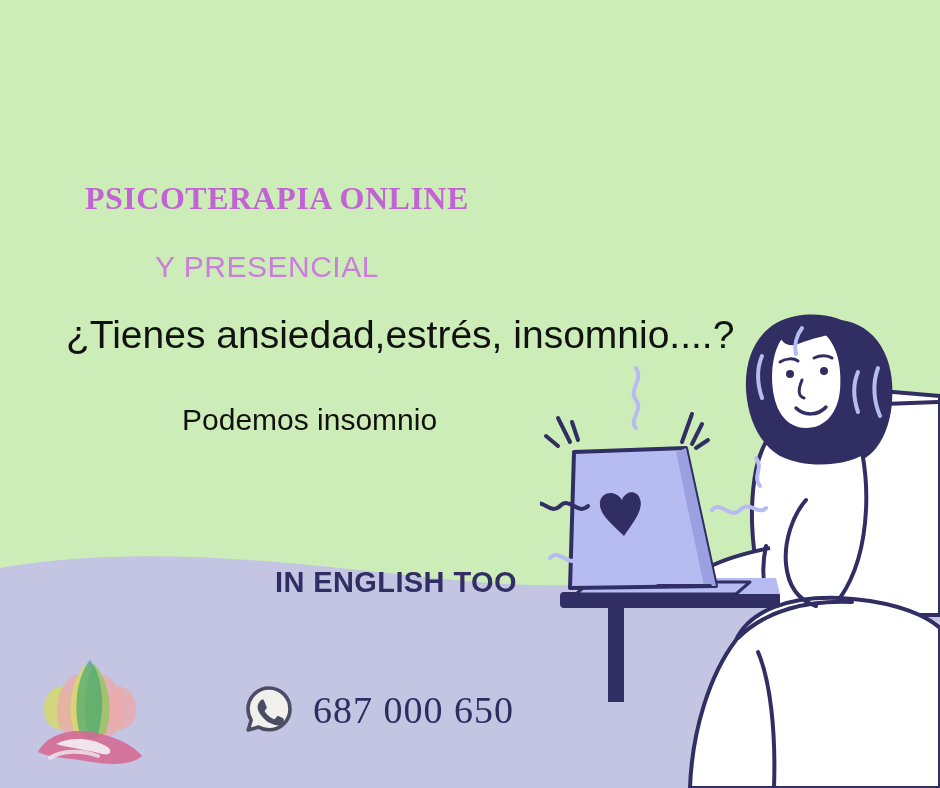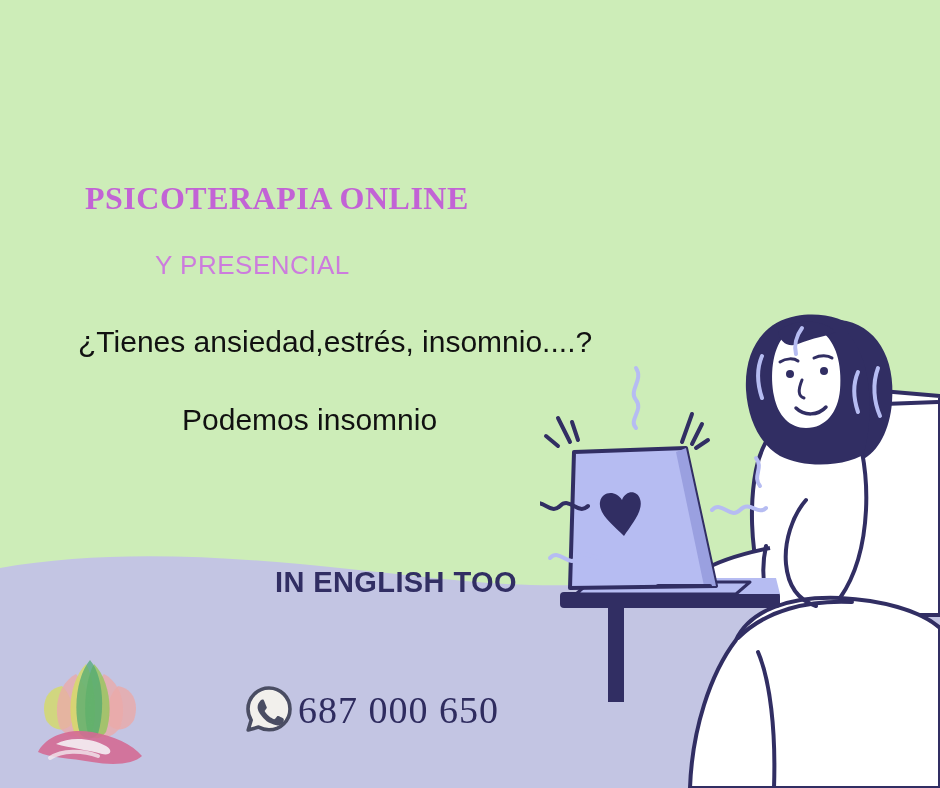--- a/index.html
+++ b/index.html
@@ -39,34 +39,33 @@
     letter-spacing: 0.5px;
     color: #c263d5;
     white-space: nowrap;
   }
   .headline-sub {
     position: absolute;
     left: 155px;
     top: 250px;
     font-family: "Liberation Sans", sans-serif;
     font-weight: 400;
-    font-size: 26px;
+    font-size: 30px;
     letter-spacing: 0.5px;
     color: #cc7cdd;
     white-space: nowrap;
   }
   .question-line {
     position: absolute;
     left: 66px;
-    top: 325px;
-    font-family: "Liberation Sans", sans-serif;
-    font-size: 30px;
+    top: 313px;
+    font-family: "Liberation Sans", sans-serif;
+    font-size: 39px;
     color: #111111;
     white-space: nowrap;
-    margin-left: 12px;
   }
   .help-line {
     position: absolute;
     left: 182px;
     top: 403px;
     font-family: "Liberation Sans", sans-serif;
     font-size: 30px;
     color: #111111;
     white-space: nowrap;
   }
@@ -81,21 +80,21 @@
     color: #312e63;
     white-space: nowrap;
   }
   
   .contact-row {
     position: absolute;
     left: 243px;
     top: 684px;
     display: flex;
     align-items: center;
-    gap: 3px;
+    gap: 18px;
   }
   .wa-icon { width: 52px; height: 52px; display: block; }
   .phone-number {
     font-family: "Liberation Serif", serif;
     font-size: 38px;
     letter-spacing: 1px;
     color: #2f2c5f;
     white-space: nowrap;
   }
   

